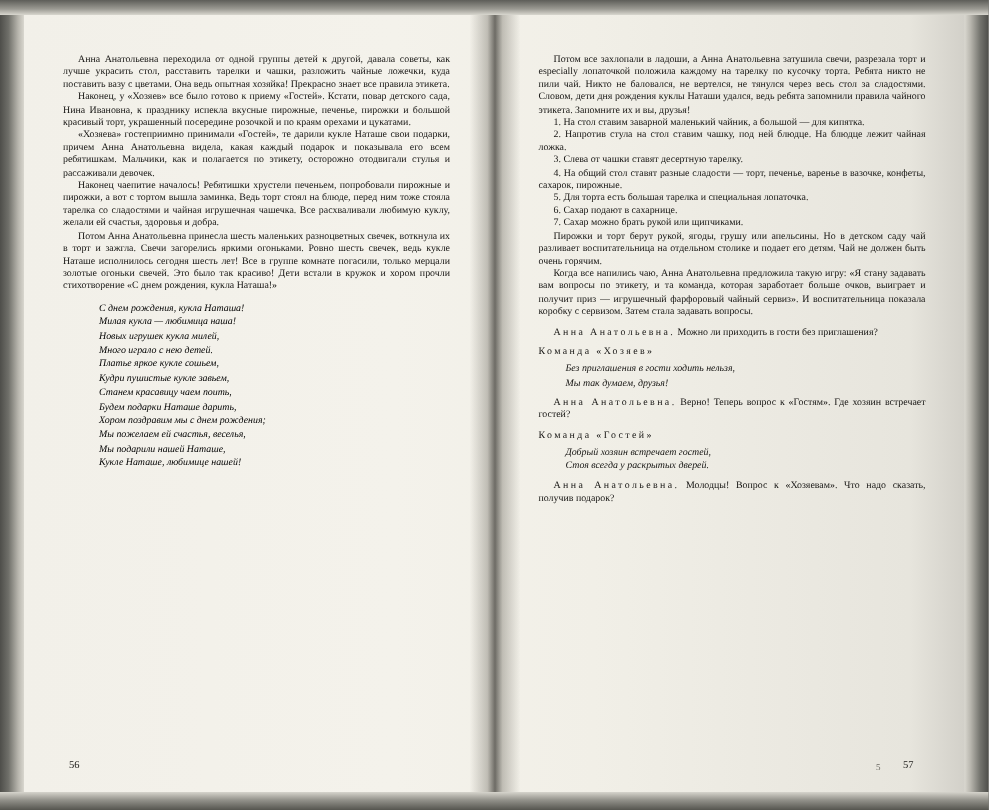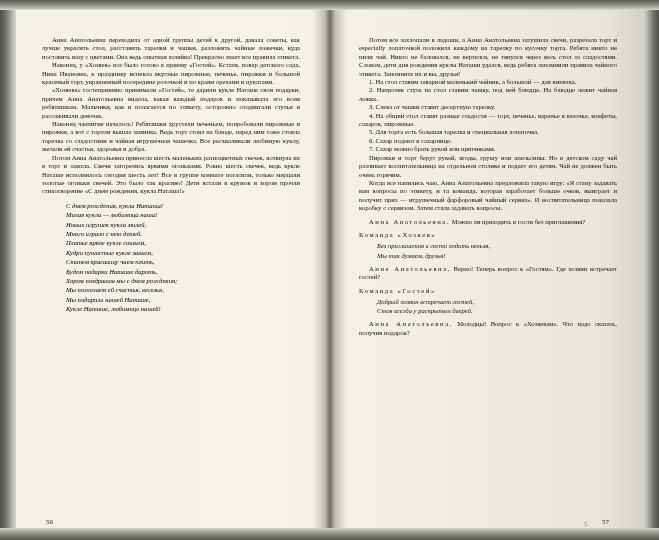--- a/index.html
+++ b/index.html
@@ -20,21 +20,21 @@
     background:linear-gradient(270deg,#4e4e4a 0%,#74746e 35%,#b8b6ae 75%,#dad8d0 100%);}
   .edge-top{position:absolute;left:0;right:0;top:0;height:10px;
     background:linear-gradient(180deg,#5d5d58 0%,#9b9a93 60%,#d9d7cf 100%);}
   .edge-bottom{position:absolute;left:0;right:0;bottom:0;height:12px;
     background:linear-gradient(0deg,#55554f 0%,#92918a 55%,#d6d4cc 100%);}
   .gutter{
     position:absolute;left:50%;transform:translateX(-50%);top:0;height:100%;width:34px;
     background:linear-gradient(90deg,rgba(240,238,231,0) 0%,rgba(150,147,138,.55) 35%,rgba(86,84,78,.85) 50%,rgba(150,147,138,.55) 65%,rgba(240,238,231,0) 100%);
   }
   .page{
-    position:absolute;top:10px;bottom:0;
+    position:absolute;top:10px;bottom:12px;
     box-sizing:border-box;
   }
   .page.left{left:16px;width:306px;padding:26px 22px 20px 26px;}
   .page.right{right:16px;width:306px;padding:26px 26px 20px 22px;}
 
   .col{
     font-size:6.6px;
     line-height:8.4px;
     text-align:justify;
     color:#151412;

